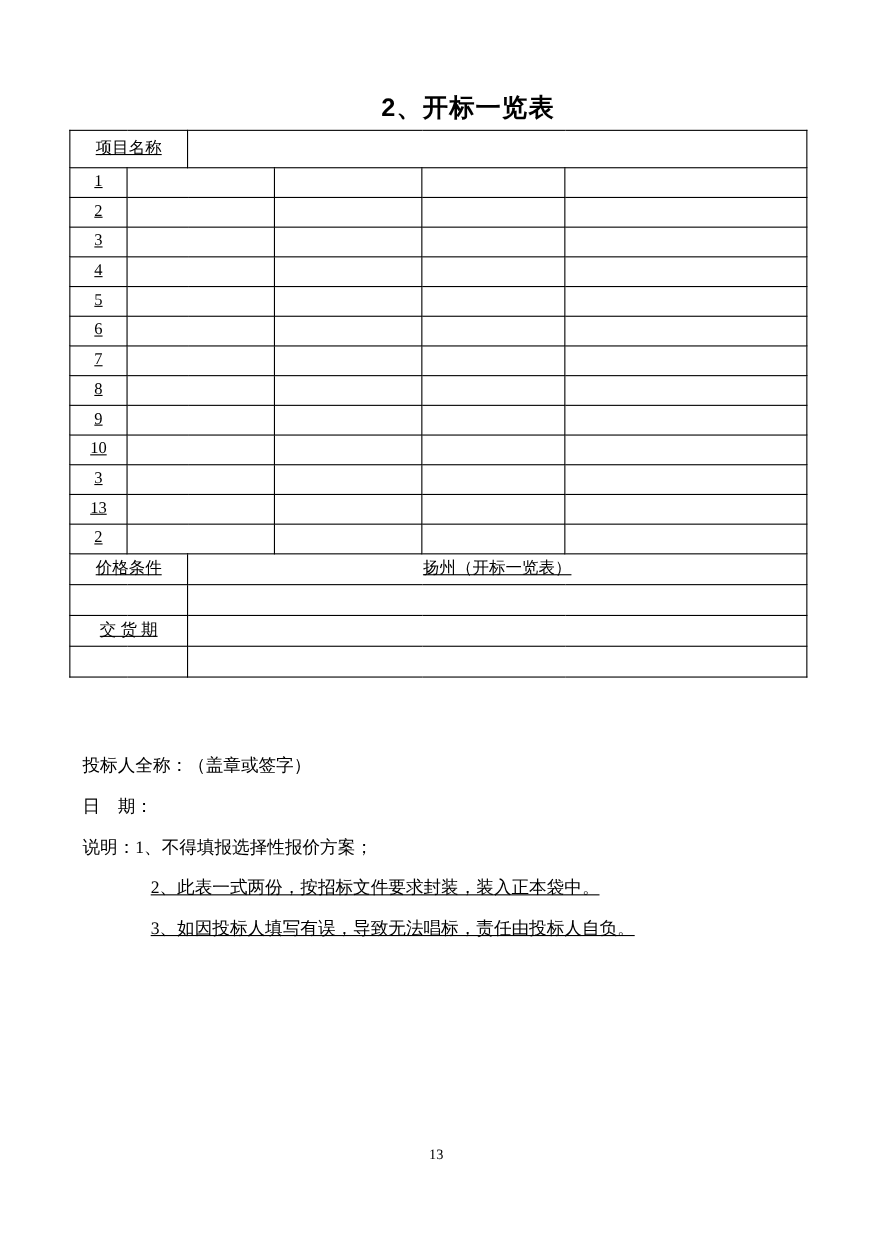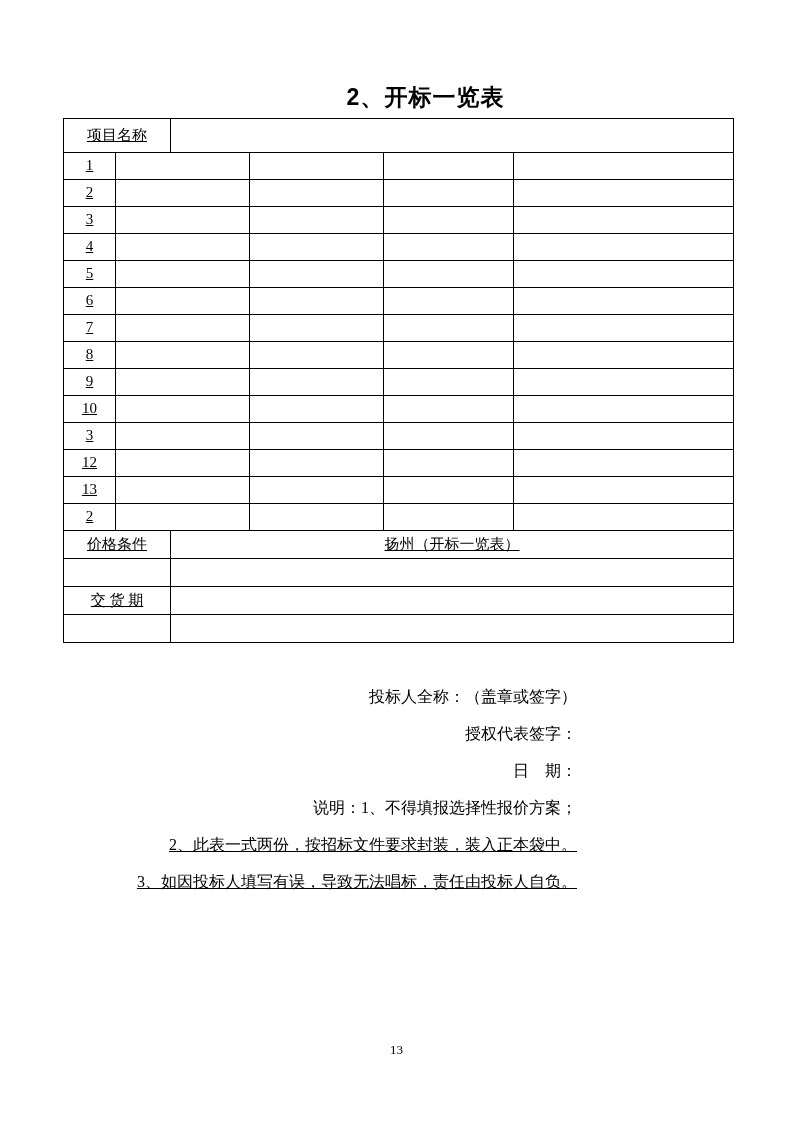--- a/index.html
+++ b/index.html
@@ -56,21 +56,20 @@
   tr.r-bottom td { height: 27px; }
   td.val-left {
     text-align: left;
     padding-left: 9px;
   }
   .footer-block {
     position: absolute;
     left: 75px;
     top: 687px;
     font-size: 16px;
-    text-align: right;
   }
   .footer-block p {
     margin: 0 0 17px 0;
     line-height: 20px;
   }
   .note-cont {
     padding-left: 62px;
     text-decoration: underline;
   }
   .page-number {
@@ -176,27 +175,20 @@
           <td></td>
         </tr>
         <tr>
           <td>3</td>
           <td colspan="2"></td>
           <td></td>
           <td></td>
           <td></td>
         </tr>
         <tr>
-          <td>12</td>
-          <td colspan="2"></td>
-          <td></td>
-          <td></td>
-          <td></td>
-        </tr>
-        <tr>
           <td>13</td>
           <td colspan="2"></td>
           <td></td>
           <td></td>
           <td></td>
         </tr>
         <tr>
           <td>2</td>
           <td colspan="2"></td>
           <td></td>
@@ -219,21 +211,20 @@
       </tr>
       <tr class="r-bottom">
         <td colspan="2"></td>
         <td colspan="4"></td>
       </tr>
     </tbody>
   </table>
 
   <div class="footer-block">
     <p>投标人全称：（盖章或签字）</p>
-    <p>授权代表签字：</p>
     <p>日　期：</p>
     <p><span>说明：</span><span>1、不得填报选择性报价方案；</span></p>
     <p class="note-cont"><span>2、此表一式两份，按招标文件要求封装，装入正本袋中。</span></p>
     <p class="note-cont"><span>3、如因投标人填写有误，导致无法唱标，责任由投标人自负。</span></p>
   </div>
 
   <div class="page-number">13</div>
 
 </div>
 

